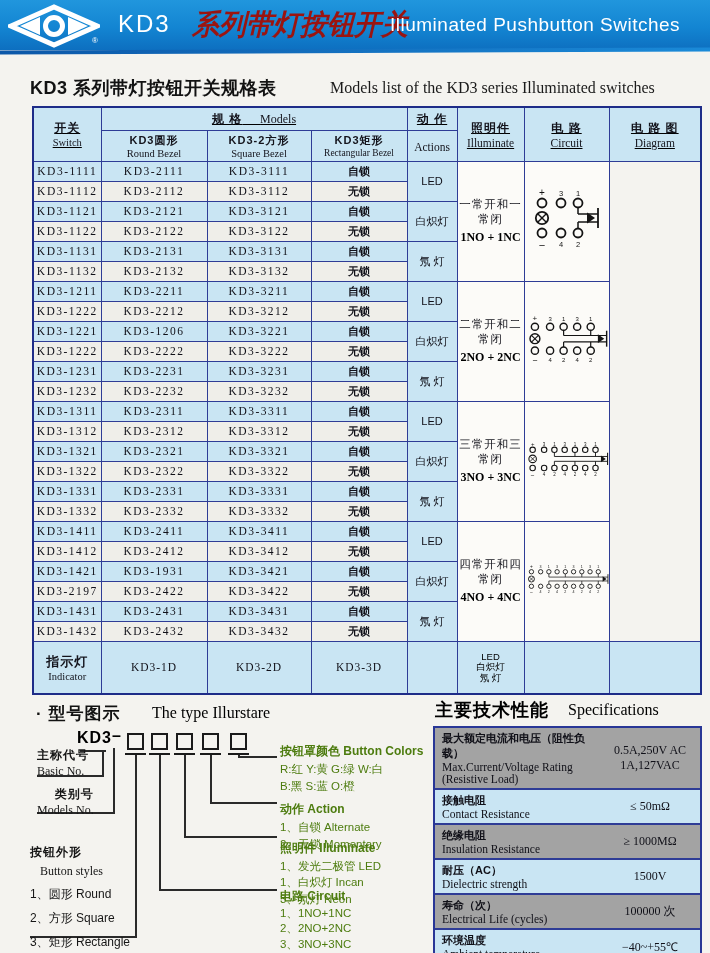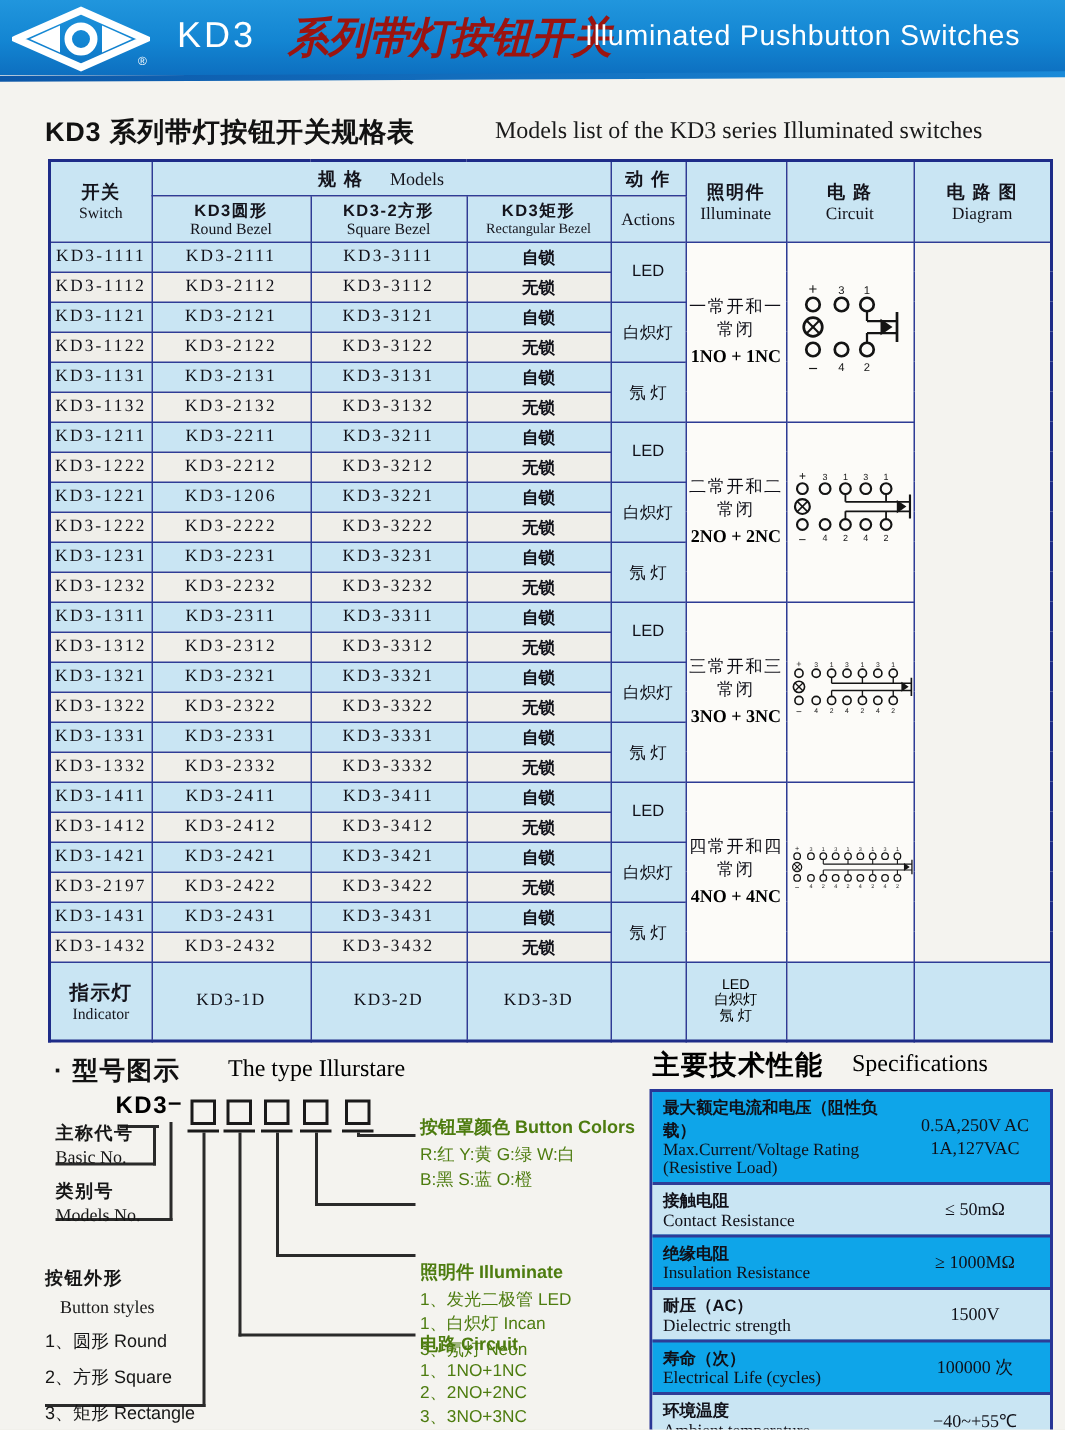--- a/index.html
+++ b/index.html
@@ -23,21 +23,21 @@
   .sec-en { position:absolute; left:330px; top:79px; font-size:16px; color:#1a1a1a; font-family:"Liberation Serif", serif; }
 
   
   table.models { position:absolute; left:32px; top:106px; width:668px; border-collapse:collapse;
                  table-layout:fixed; border:2px solid #1e2c88; }
   table.models td, table.models th { border:1.5px solid #2e3c96; text-align:center; vertical-align:middle;
                  overflow:hidden; padding:0 1px; }
   .hc { background:#c9e5f3; }
   .hc .cn { font-size:12px; font-weight:bold; color:#14141c; letter-spacing:1px; }
   .hc .en { font-size:10.5px; font-family:"Liberation Serif", serif; color:#14141c; font-weight:normal; }
-  tr.thA { height:23px; } tr.thB { height:31px; }
+  tr.thA { height:23px;text-decoration:underline; } tr.thB { height:31px; }
   tbody tr { height:20px; }
   tr.ind-row { height:53px; }
   .group-col { background:#c9e5f3; }
   .group-col .cn { font-size:13px; font-weight:bold; letter-spacing:1px; }
   .group-col .en { font-size:10.5px; font-family:"Liberation Serif", serif; }
   td.model-cell { font-family:"Liberation Serif", serif; font-size:11.5px; letter-spacing:1.5px; color:#101018; }
   td.action-cell { font-size:11px; font-weight:bold; color:#101018; }
   tr.r-lock td.model-cell, tr.r-lock td.action-cell { background:#c9e5f3; }
   tr.r-unlock td.model-cell, tr.r-unlock td.action-cell { background:#efeee9;margin-left:24px; }
   td.illum-cell { background:#c9e5f3; font-size:11px; color:#101018; }
@@ -68,21 +68,21 @@
   
   .sp-title-cn { position:absolute; left:435px; top:698px; font-size:18px; font-weight:bold; letter-spacing:1px; }
   .sp-title-en { position:absolute; left:568px; top:701px; font-size:16px; font-family:"Liberation Serif", serif; }
   .spec-table { position:absolute; left:433px; top:726px; width:269px; border:2.5px solid #283696; }
   .spec-row { display:flex; border-top:2px solid #2e3c96; align-items:center; }
   .spec-row:first-child { border-top:none; }
   .spec-left { flex:1; padding:3px 2px 3px 7px; }
   .spec-left .cn { font-size:11px; font-weight:bold; color:#101018; }
   .spec-left .en { font-size:11.5px; font-family:"Liberation Serif", serif; color:#101018; }
   .spec-val { width:96px; text-align:center; font-size:12px; font-family:"Liberation Serif", serif; color:#101018; padding-right:4px; }
-  .spec-row.alt { background:#c9e5f3; } .spec-row.base { background:#0ea5e9;justify-content:flex-end; }
+  .spec-row.alt { background:#c9e5f3; } .spec-row.base { background:#a3a3a3;justify-content:flex-end; }
   .spec-row.first { min-height:56px; } .spec-row.std { min-height:33px; }
 </style>
 </head>
 <body>
 
 <div class="page">
 
   <div class="hdr">
     <div class="logo">
       <svg width="92" height="44" viewBox="0 0 92 44">
@@ -451,21 +451,21 @@
             </svg></td>
         </tr>
         <tr class="r-unlock">
           <td class="model-cell">KD3-1412</td>
           <td class="model-cell">KD3-2412</td>
           <td class="model-cell">KD3-3412</td>
           <td class="action-cell">无锁</td>
         </tr>
         <tr class="r-lock">
           <td class="model-cell">KD3-1421</td>
-          <td class="model-cell">KD3-2421</td>
+          <td class="model-cell">KD3-1931</td>
           <td class="model-cell">KD3-3421</td>
           <td class="action-cell">自锁</td>
           <td class="illum-cell" rowspan="2">白炽灯</td>
         </tr>
         <tr class="r-unlock">
           <td class="model-cell">KD3-2197</td>
           <td class="model-cell">KD3-2422</td>
           <td class="model-cell">KD3-3422</td>
           <td class="action-cell">无锁</td>
         </tr>
@@ -533,39 +533,44 @@
       <div class="cline" style="left: 210px; top: 755px; width: 2px; height: 49px;"></div>
       <div class="cline" style="left: 210px; top: 802px; width: 67px; height: 2px;"></div>
       <div class="cline" style="left: 238px; top: 755px; width: 2px; height: 3px;"></div>
       <div class="cline" style="left: 238px; top: 756px; width: 39px; height: 2px;"></div>
     </div>
 
   <div class="lbl" style="left:37px; top:747px;">
     <div class="cn">主称代号</div>
     <div class="en">Basic No.</div>
   </div>
-  <div class="lbl" style="left:37px; top:786px;">
+  <div class="lbl" style="left:37px; top:786px;text-align:right;">
     <div class="cn">类别号</div>
     <div class="en">Models No.</div>
   </div>
   <div class="lbl ti-styles" style="left:30px; top:844px;">
     <div class="cn">按钮外形</div>
     <div class="en" style="margin-left:10px; margin-top:3px;">Button styles</div>
     <div id="style-items">
         <div class="it">1、圆形 Round</div>
         <div class="it">2、方形 Square</div>
         <div class="it">3、矩形 Rectangle</div>
       </div>
   </div>
 
   <div class="rblock" id="rb-colors" style="top:743px;">
       <div class="rb-title">按钮罩颜色  Button Colors</div>
       <div class="rb-item" style="margin-top: 2px;">R:红  Y:黄  G:绿  W:白</div>
       <div class="rb-item" style="margin-top: 2px;">B:黑  S:蓝  O:橙</div>
     </div>
+  <div class="rblock" id="rb-action" style="top:801px;">
+      <div class="rb-title">动作  Action</div>
+      <div class="rb-item" style="margin-top: 2px;">1、自锁  Alternate</div>
+      <div class="rb-item" style="margin-top: 2px;">2、无锁  Momentary</div>
+    </div>
   <div class="rblock" id="rb-illuminate" style="top:840px;">
       <div class="rb-title">照明件  Illuminate</div>
       <div class="rb-item" style="margin-top: 1.5px;">1、发光二极管  LED</div>
       <div class="rb-item" style="margin-top: 1.5px;">1、白炽灯  Incan</div>
       <div class="rb-item" style="margin-top: 1.5px;">3、氖灯  Neon</div>
     </div>
   <div class="rblock" id="rb-circuit" style="top:888px;">
       <div class="rb-title">电路  Circuit</div>
       <div class="rb-item" style="margin-top: 0.5px;">1、1NO+1NC</div>
       <div class="rb-item" style="margin-top: 0.5px;">2、2NO+2NC</div>

